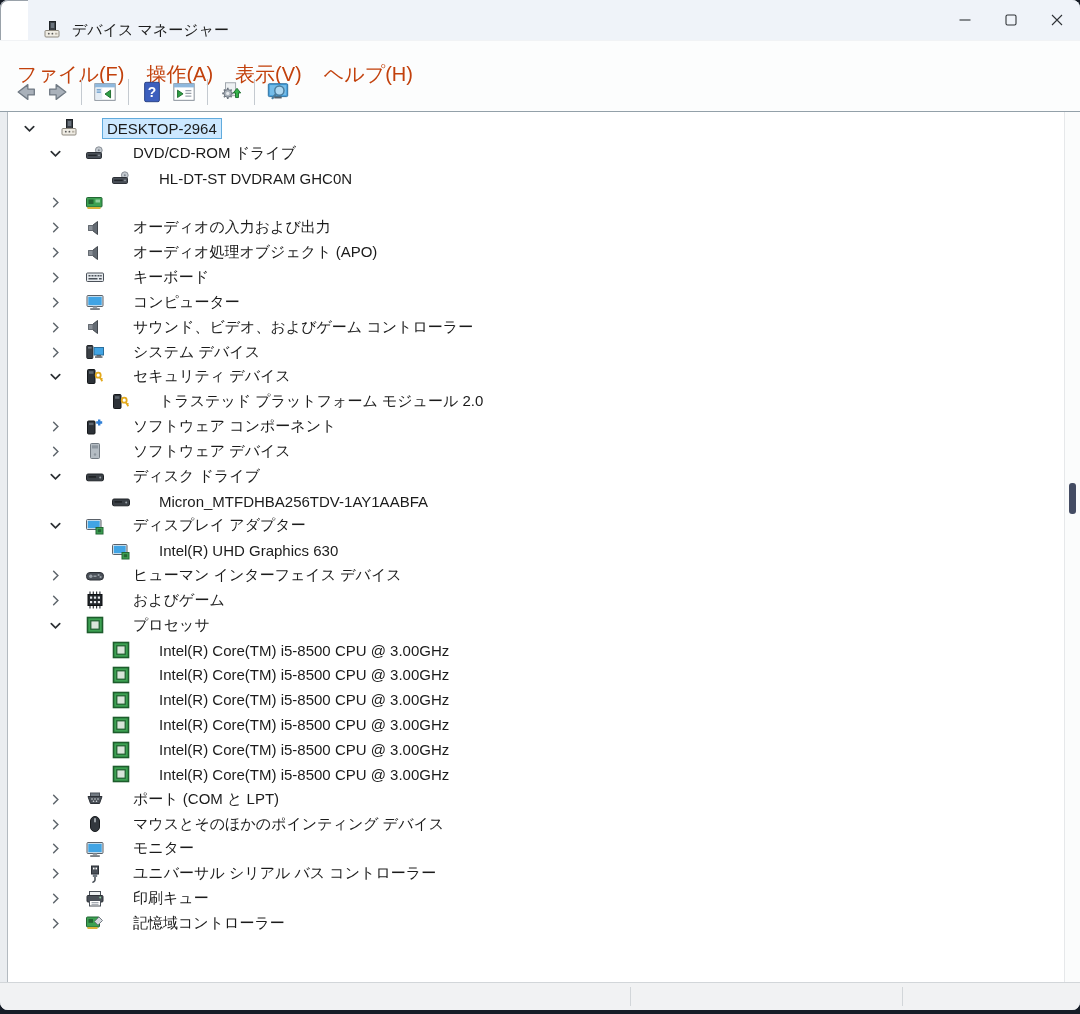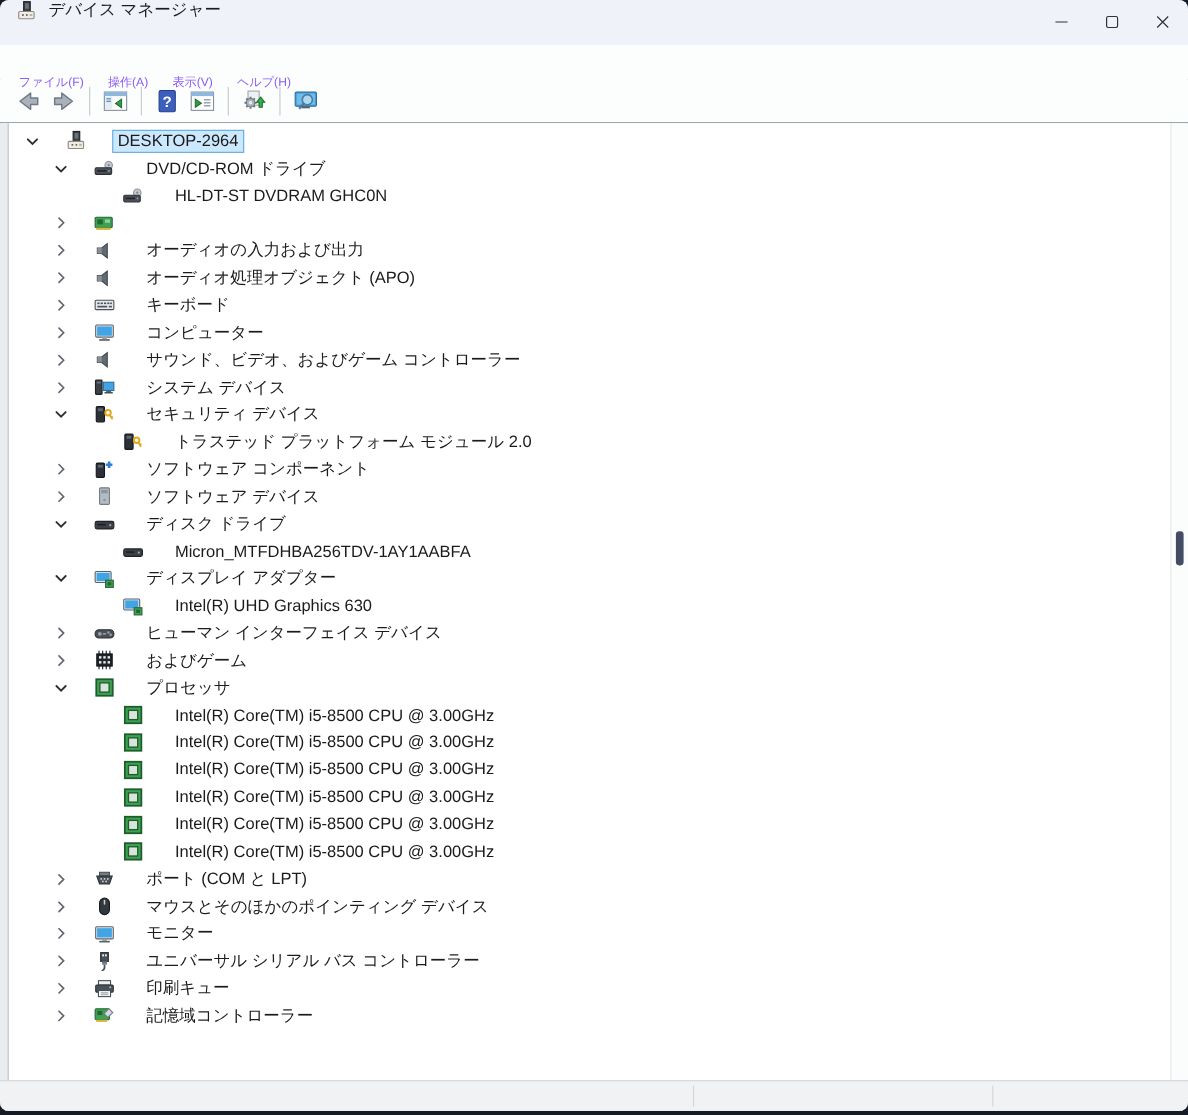--- a/index.html
+++ b/index.html
@@ -1,27 +1,27 @@
 <!DOCTYPE html>
 <html><head>
 <meta charset="utf-8">
 <style>
   html,body{margin:0;padding:0;}
   body{width:1080px;height:1014px;background:#161c26;font-family:"Liberation Sans",sans-serif;overflow:hidden;}
   .window{position:relative;width:1080px;height:1010px;background:#ffffff;border-radius:8px;overflow:hidden;
           box-shadow:0 0 0 1px #9aa2aa inset;}
   
-  .titlebar{height:40px;background:#eff3f9;display:flex;align-items:flex-start;}
+  .titlebar{height:40px;background:#eff3f9;display:flex;align-items:flex-end;margin-left:28px;}
   .titlebar .appicon{width:20px;height:20px;margin:0 10px 0 14px;display:flex;align-items:center;}
   .titlebar .title{font-size:15px;color:#1c1c1c;}
   .wincontrols{margin-left:auto;display:flex;height:100%;}
   .wincontrols .wbtn{width:46px;height:100%;display:flex;align-items:center;justify-content:center;}
   
   .menubar{height:31px;background:#fcfdfd;display:flex;align-items:center;padding-left:6px;border-top:1px solid #f1f3f5;}
-  .menubar .mitem{font-size:11px;color:#8b5cf6;padding:4px 11px;border-radius:3px;margin-top:35px;}
+  .menubar .mitem{font-size:20px;color:#c2410c;padding:4px 11px;border-radius:3px;margin-top:35px;}
   
   .toolbar{height:39px;background:#fcfdfd;border-bottom:1px solid #93a0a9;display:flex;align-items:center;padding-left:10px;}
   .tbtn{width:32px;height:30px;display:flex;align-items:center;justify-content:center;border-radius:3px;}
   .tsep{width:1px;height:26px;background:#c4cad0;margin:0 7px;}
   
   .content{display:flex;height:870px;}
   .gutter{width:7px;background:#eaedf0;border-right:1px solid #b3bac0;}
   .treewrap{flex:1;background:#fff;overflow:hidden;padding-top:4px;}
   .vscroll{width:15px;background:#fbfcfc;border-left:1px solid #e6e8ea;position:relative;}
   .vscroll .thumb{position:absolute;left:4px;width:7px;top:371px;height:31px;background:#444c63;border-radius:3px;}

